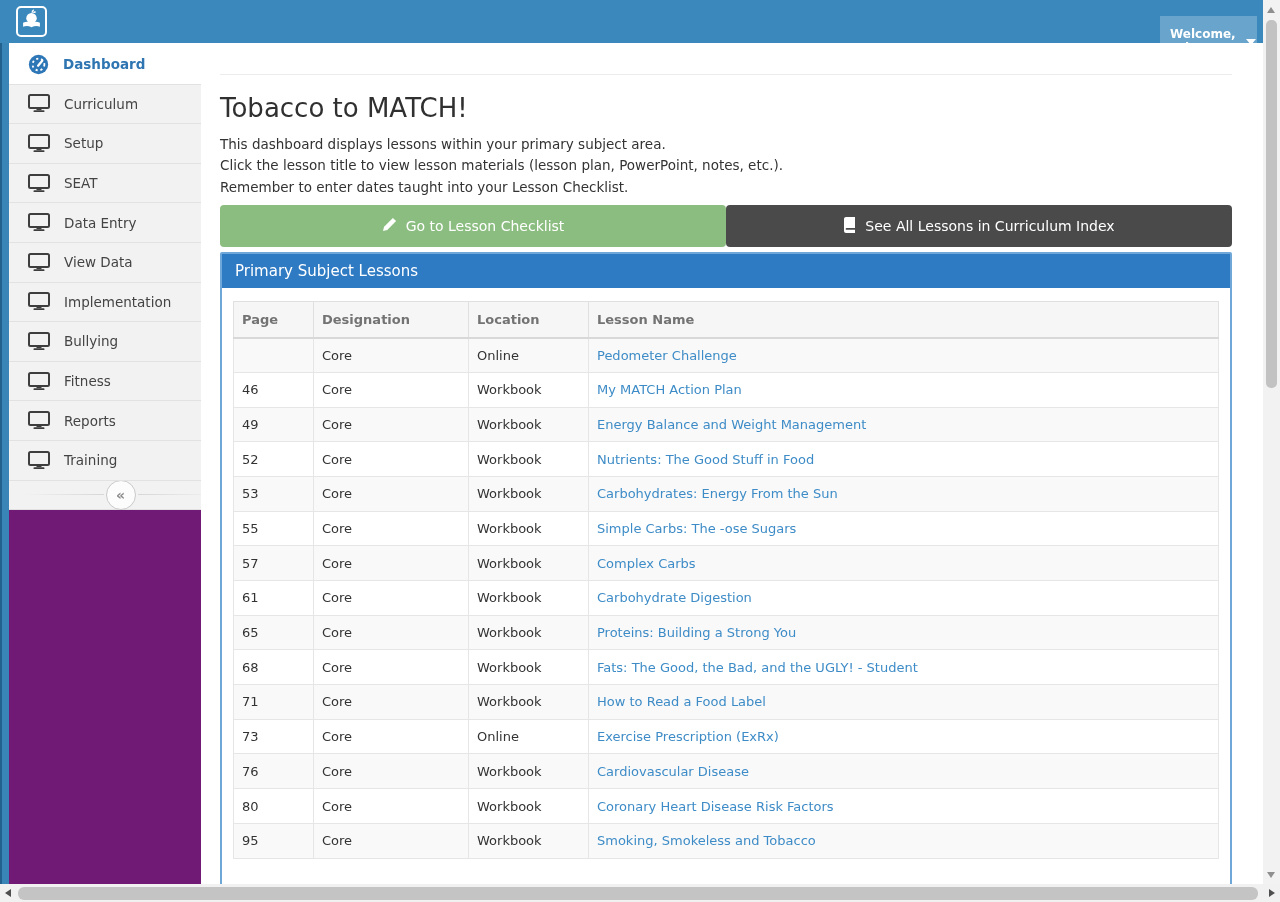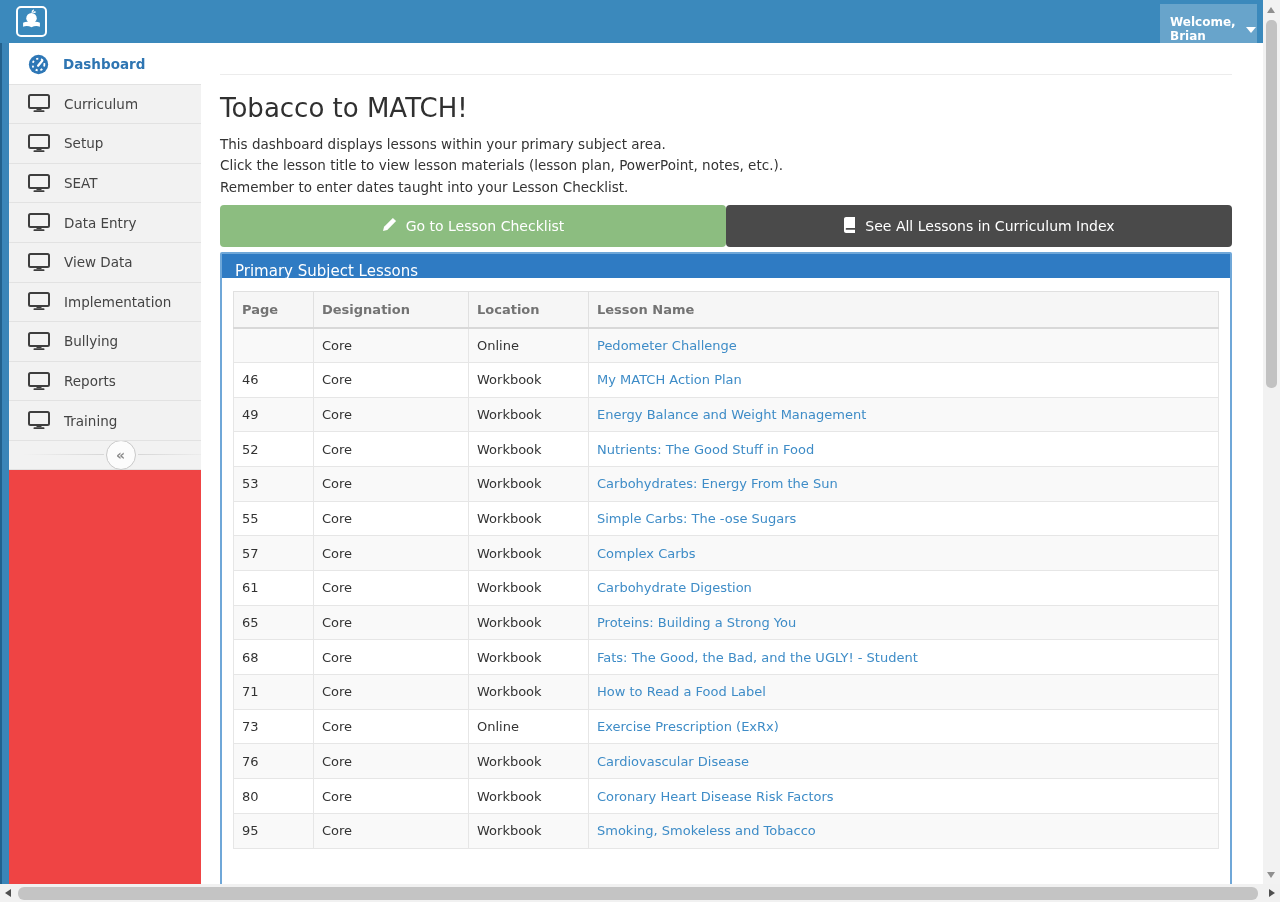--- a/index.html
+++ b/index.html
@@ -4,31 +4,31 @@
 <style>
   * { margin:0; padding:0; box-sizing:border-box; }
   html,body { width:1280px; height:902px; overflow:hidden; background:#fff;
               font-family:"DejaVu Sans","Liberation Sans",sans-serif; }
   .app { position:relative; width:1280px; height:902px; background:#fff; }
 
   
   .topbar { position:absolute; left:0; top:0; width:1263px; height:43px; background:#3B89BC; }
   .logo-box { position:absolute; left:16px; top:6px; width:31px; height:31px;
               border:2px solid #fff; border-radius:5px; display:flex; align-items:center; justify-content:center; }
-  .welcome-box { position:absolute; left:1160px; top:4px; width:97px; height:45px; background:#68A4CB;
+  .welcome-box { position:absolute; left:1160px; top:16px; width:97px; height:45px; background:#68A4CB;
                  display:flex; align-items:center; padding:4px 9px 0 10px; cursor:pointer; }
   .welcome-text { color:#fff; font-size:12px; font-weight:bold; line-height:14px; }
   .caret-down { width:0; height:0; border-left:5px solid transparent; border-right:5px solid transparent;
                 border-top:6px solid #fff; margin-left:10px; margin-top:2px; }
 
   
   .left-strip { position:absolute; left:0; top:43px; width:9px; height:841px;
                 background:linear-gradient(to right,#22618D 0,#22618D 2px,#3A85B8 2px); }
   .sidebar { position:absolute; left:9px; top:43px; width:224px; height:841px;
-             background:#ef4444; border-right:1px solid #DCDCDC; }
+             background:#701a75; border-right:1px solid #DCDCDC; }
   .sidebar-spacer { height:2px; background:#fff; }
   .nav-item { position:relative; height:39.6px; display:flex; align-items:center;
               padding-left:19px; padding-right:14px; border-bottom:1px solid #E2E2E2;
               background:#F2F2F2; cursor:pointer; }
   .nav-item .nav-label { font-size:13.5px; color:#444; margin-left:14px; }
   .nav-item .nav-chevron { margin-left:auto; display:flex; }
   .nav-item.active { background:#fff; }
   .nav-item.active .nav-label { color:#2E75B2; font-weight:bold; }
   .nav-item.active::after { content:""; position:absolute; right:0; top:1px; bottom:1px; width:9px; background:#2E77B6; }
   .nav-item.active::before { content:""; position:absolute; right:8px; top:50%; transform:translateY(-50%);
@@ -51,21 +51,21 @@
   h1.page-title { margin-top:18px; font-size:26px; font-weight:400; color:#303030; letter-spacing:0; }
   .intro { margin-top:11px; }
   .intro p { font-size:13.5px; line-height:21.4px; color:#333; }
   .btn-row { margin-top:7px; display:flex; }
   .btn { height:42px; width:50%; border:none; border-radius:4px; color:#fff; font-size:14px;
          font-family:inherit; display:flex; align-items:center; justify-content:center; gap:9px; cursor:pointer; }
   .btn-green { background:#8CBD80;align-items:center; }
   .btn-dark { background:#4A4A4A; }
 
   .panel { margin-top:5px; border:2px solid #6FA7D8; border-radius:2px; min-height:700px; background:#fff; }
-  .panel-heading { height:24px; line-height:34px; background:#2F7BC3; color:#fff; font-size:15px;
+  .panel-heading { height:34px; line-height:34px; background:#2F7BC3; color:#fff; font-size:15px;
                    padding-left:13px; }
   .panel-body { padding:13px 11px; }
 
   table.lessons { width:100%; border-collapse:collapse; table-layout:fixed; }
   table.lessons th { height:36px; background:#F6F6F6; border:1px solid #E0E0E0; border-bottom:2px solid #D8D8D8;
                      font-size:13px; color:#737373; text-align:left; padding-left:8px; font-weight:bold; }
   table.lessons td { height:34.7px; border:1px solid #E6E6E6; font-size:13px; color:#333;
                      padding-left:8px; vertical-align:middle; }
   table.lessons tbody tr:nth-child(odd) { background:#F9F9F9; }
   .col-page { width:80px; } .col-desig { width:155px; } .col-loc { width:120px; }
@@ -232,20 +232,35 @@
           </span>
         </div>
         <div class="nav-item">
           <span style="display: flex;">
             <svg width="22" height="19" viewBox="0 0 22 19">
               <rect x="1" y="1" width="20" height="13" rx="1.5" fill="none" stroke="#3E3E3E" stroke-width="2"></rect>
               <rect x="8.5" y="14" width="5" height="2.2" fill="#3E3E3E"></rect>
               <rect x="5.5" y="16.2" width="11" height="1.9" rx="0.9" fill="#3E3E3E"></rect>
             </svg>
           </span>
+          <span class="nav-label">Fitness</span>
+          <span class="nav-chevron">
+            <svg width="12" height="8" viewBox="0 0 12 8">
+              <polyline points="1,1.5 6,6.3 11,1.5" fill="none" stroke="#555" stroke-width="1.8" stroke-linecap="round" stroke-linejoin="round"></polyline>
+            </svg>
+          </span>
+        </div>
+        <div class="nav-item">
+          <span style="display: flex;">
+            <svg width="22" height="19" viewBox="0 0 22 19">
+              <rect x="1" y="1" width="20" height="13" rx="1.5" fill="none" stroke="#3E3E3E" stroke-width="2"></rect>
+              <rect x="8.5" y="14" width="5" height="2.2" fill="#3E3E3E"></rect>
+              <rect x="5.5" y="16.2" width="11" height="1.9" rx="0.9" fill="#3E3E3E"></rect>
+            </svg>
+          </span>
           <span class="nav-label">Reports</span>
           <span class="nav-chevron">
             <svg width="12" height="8" viewBox="0 0 12 8">
               <polyline points="1,1.5 6,6.3 11,1.5" fill="none" stroke="#555" stroke-width="1.8" stroke-linecap="round" stroke-linejoin="round"></polyline>
             </svg>
           </span>
         </div>
         <div class="nav-item">
           <span style="display: flex;">
             <svg width="22" height="19" viewBox="0 0 22 19">

